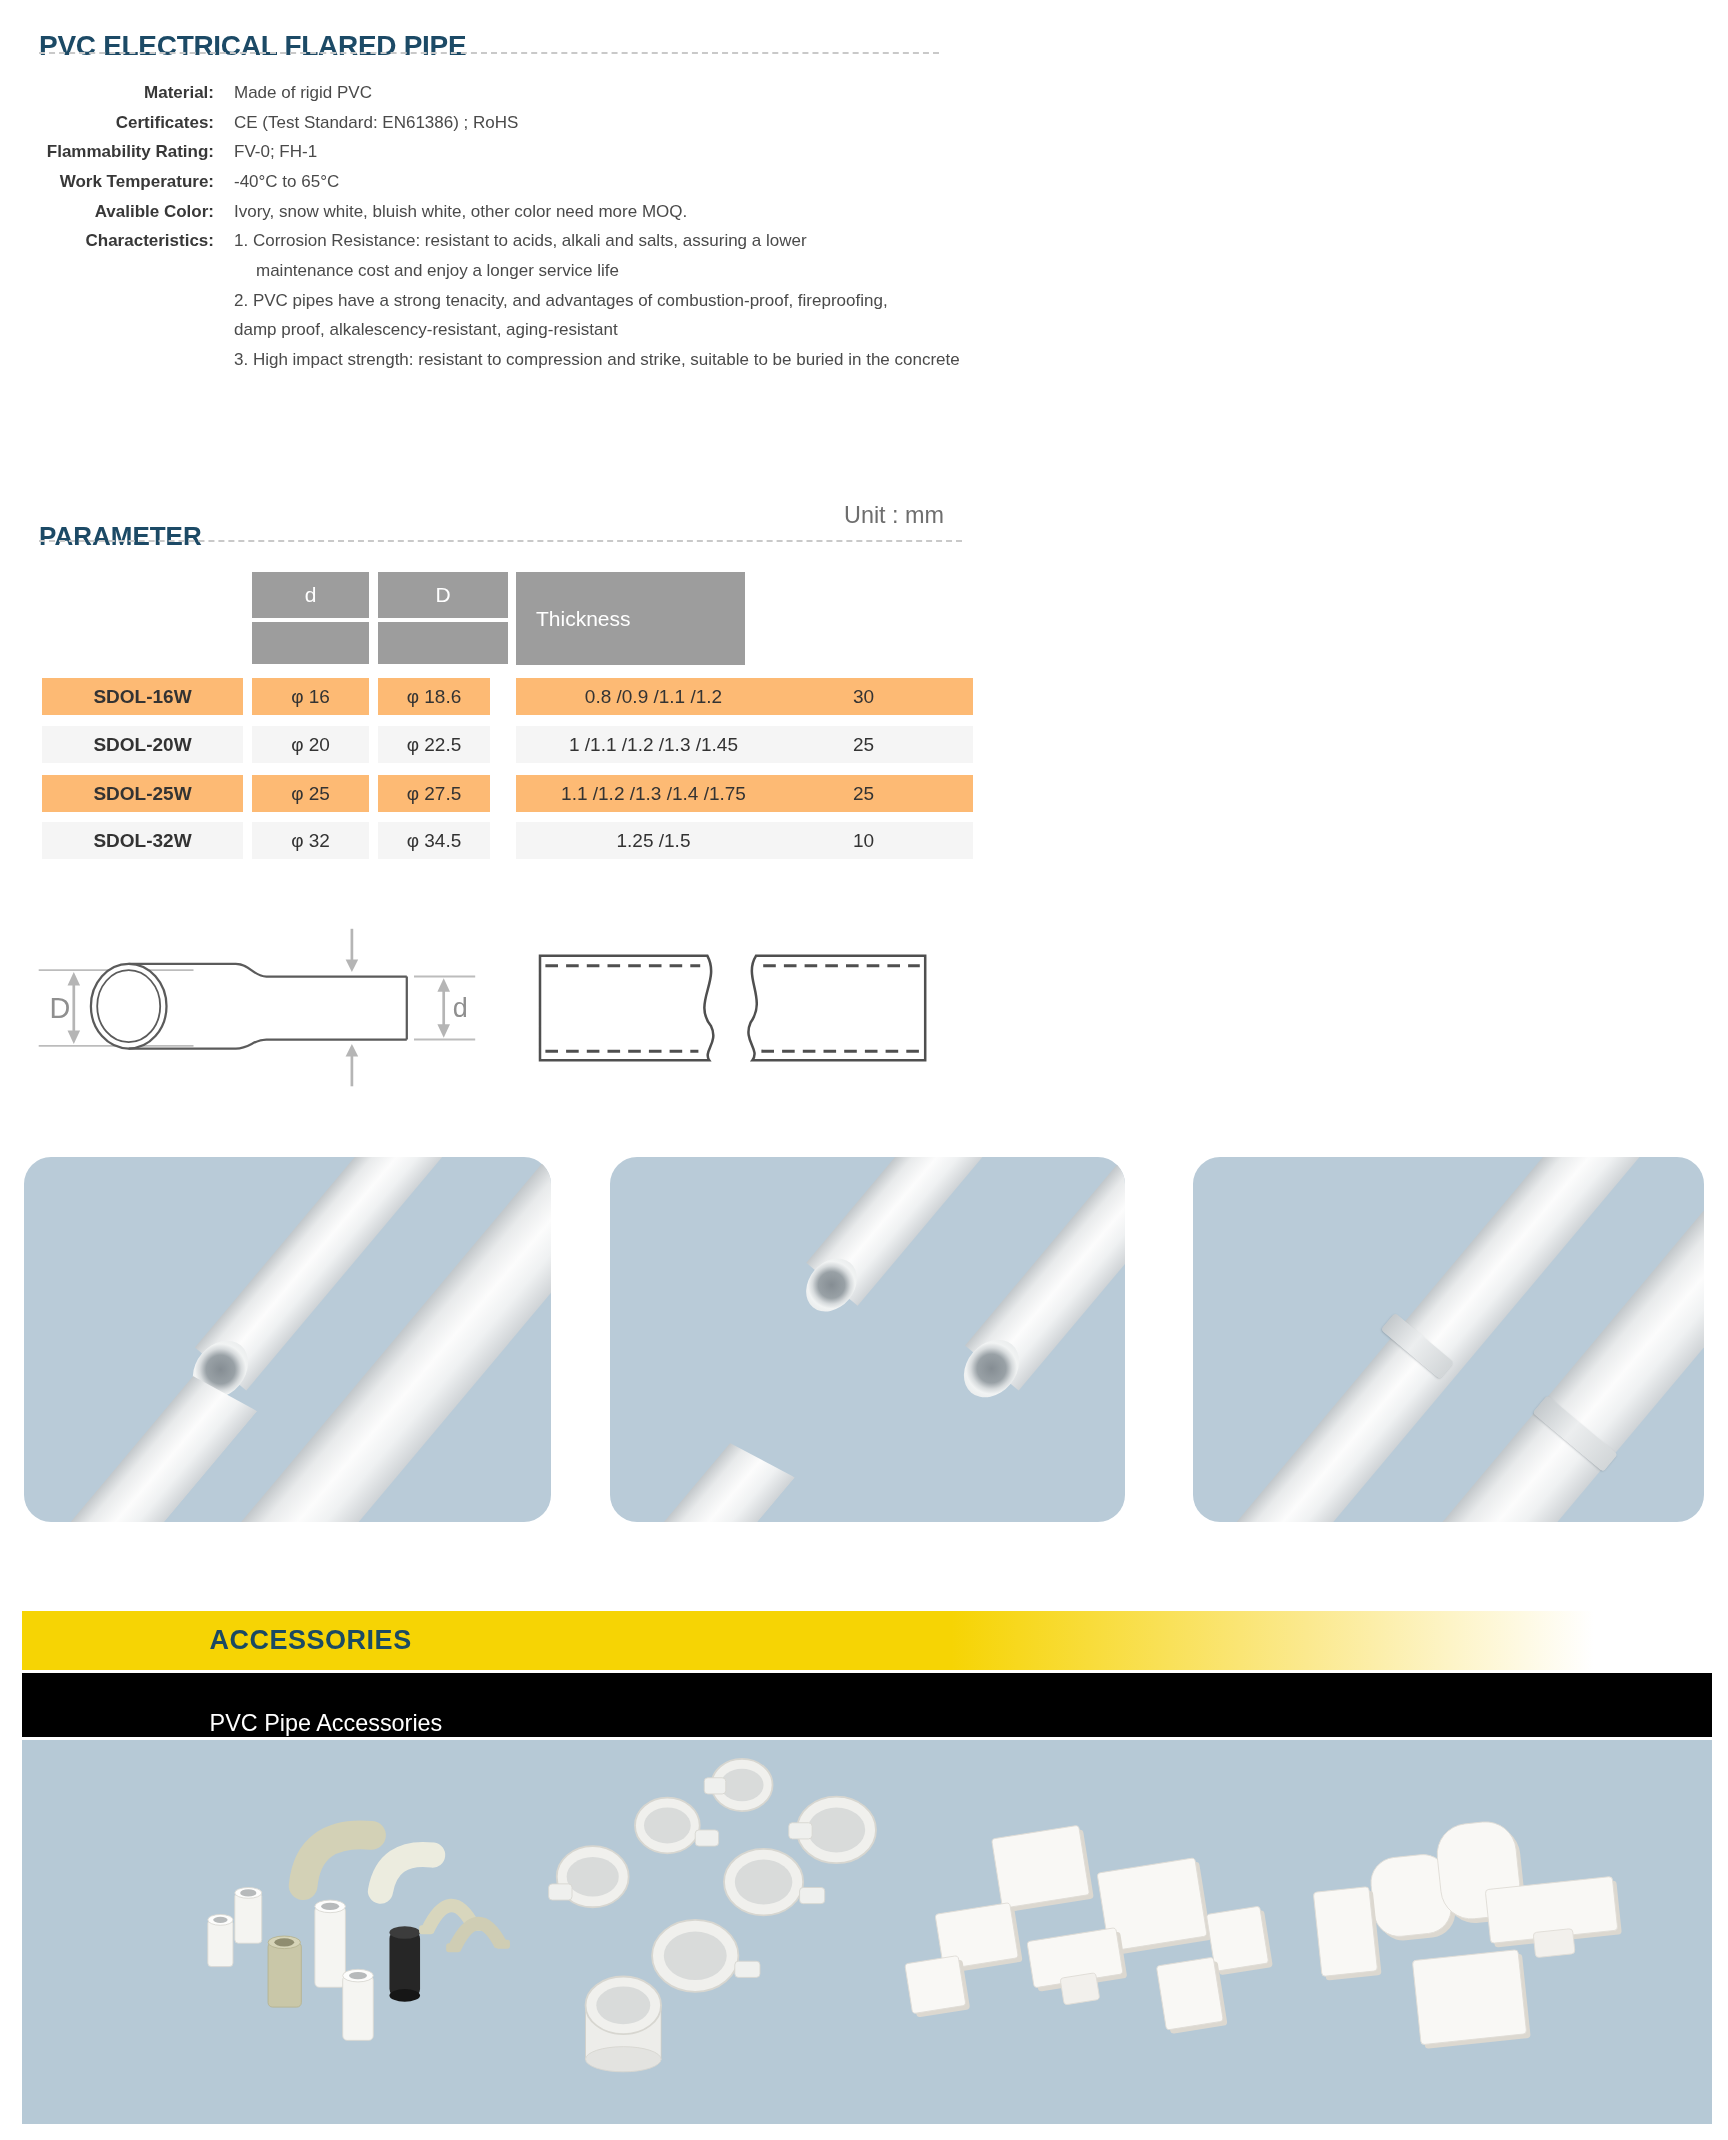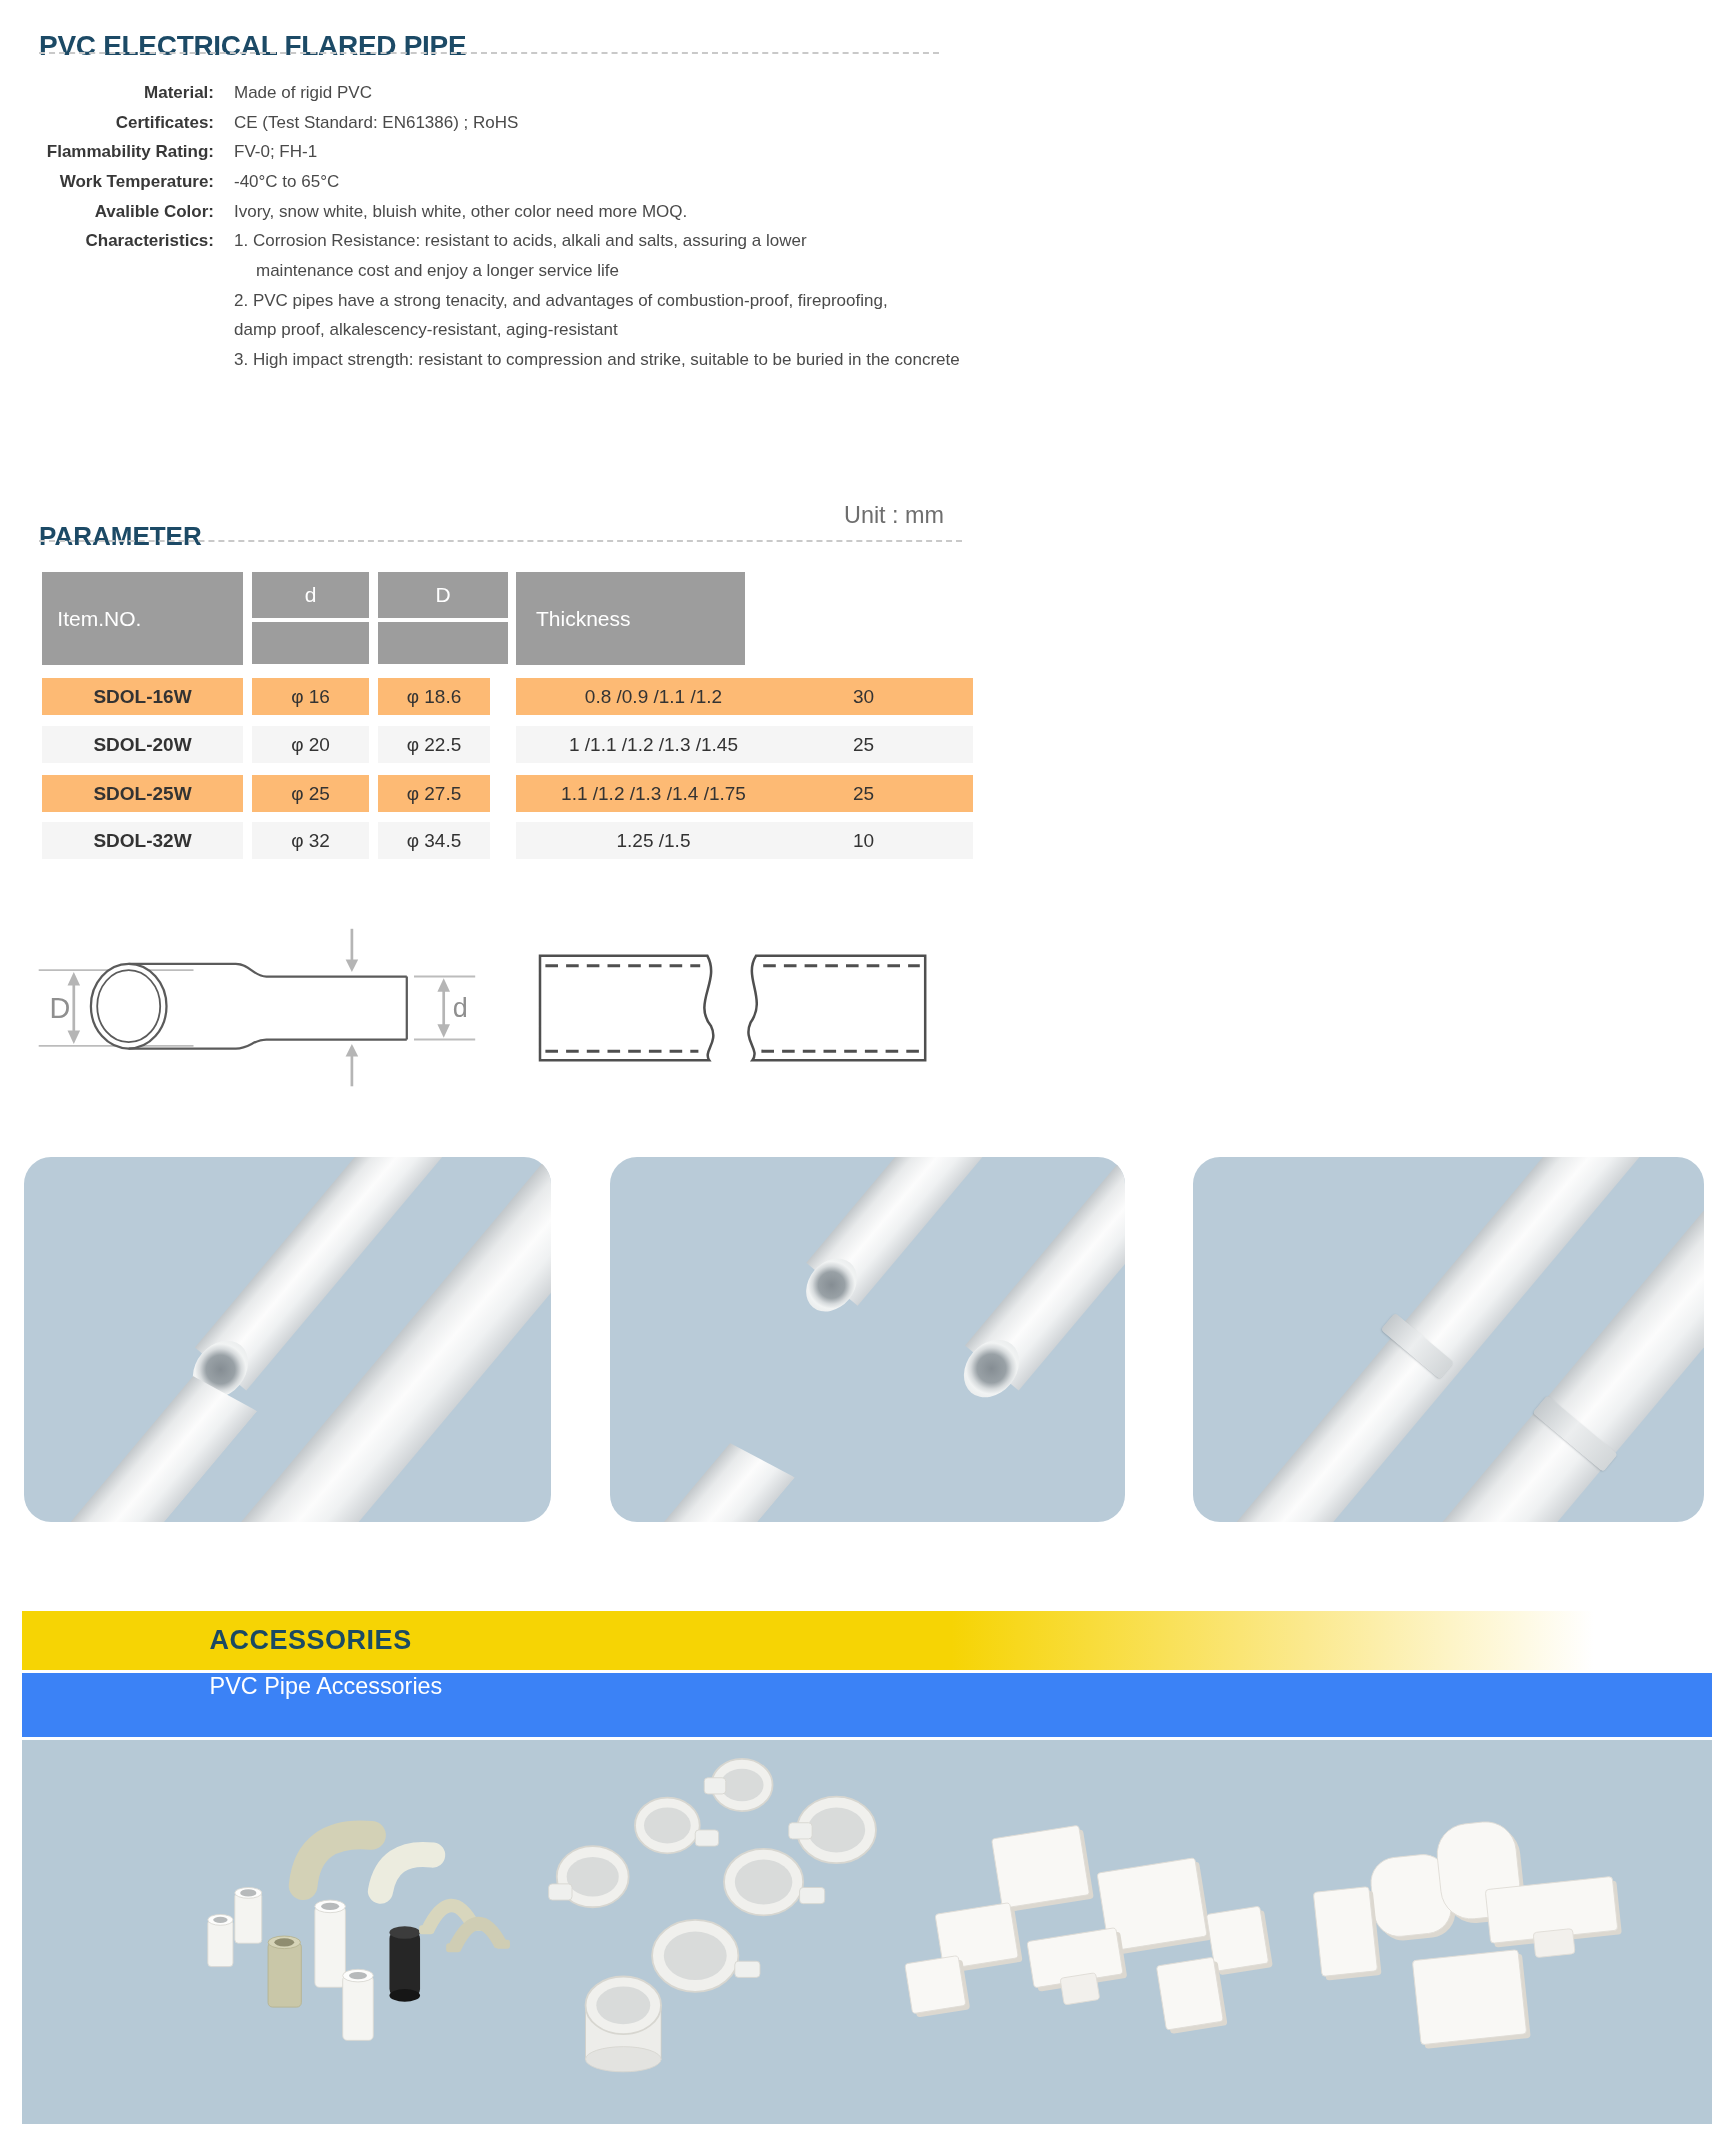--- a/index.html
+++ b/index.html
@@ -64,21 +64,21 @@
   .joint-band{position:absolute;border-radius:3.6px;
     background:linear-gradient(90deg,#c4c9cc 0%,#eceeef 45%,#d2d6d8 100%);
     box-shadow:0 0.9px 1.8px rgba(90,100,110,.35);
   }
 
   
   .acc-banner{left:21.6px;top:1611px;width:1690px;height:59px;
     background:linear-gradient(90deg,#f6d404 0%,#f6d404 55%,#fbe98e 76%,#ffffff 93%);
     display:flex;align-items:center;}
   .acc-banner-text{margin-left:188px;font-size:27px;font-weight:bold;color:#1b4a63;letter-spacing:0.5px;}
-  .acc-navy{left:21.6px;top:1673px;width:1690px;height:64px;background:#3b82f6;display:flex;align-items:flex-start;}
+  .acc-navy{left:21.6px;top:1673px;width:1690px;height:64px;background:#000000;display:flex;align-items:flex-end;}
   .acc-navy-text{margin-left:188px;font-size:23.4px;color:#ffffff;}
   .acc-photo{left:21.6px;top:1740px;width:1690px;height:384px;background:#b6c9d6;}
 </style>
 </head>
 <body>
 
 <h1 class="abs page-title">PVC ELECTRICAL FLARED PIPE</h1>
 <div class="abs dash-line title-dash"></div>
 
 <section>
@@ -118,21 +118,20 @@
   <div class="abs spec-row" style="top:350px">
     <span class="spec-value">3. High impact strength: resistant to compression and strike, suitable to be buried in the concrete</span>
   </div>
 </section>
 
 <h2 class="abs param-heading">PARAMETER</h2>
 <div class="abs unit-label">Unit : mm</div>
 <div class="abs dash-line param-dash"></div>
 
 <div class="abs param-table">
-  <div class="abs th th-item">Item.NO.</div>
   <div class="abs th th-d">d</div>
   <div class="abs th th-d-sub"></div>
   <div class="abs th th-D">D</div>
   <div class="abs th th-D-sub"></div>
   <div class="abs th th-thickness">Thickness</div>
 
   <div class="abs tr odd" style="top:106px">
     <div class="td td-item">SDOL-16W</div>
     <div class="td td-d">φ 16</div>
     <div class="td td-D">φ 18.6</div>

